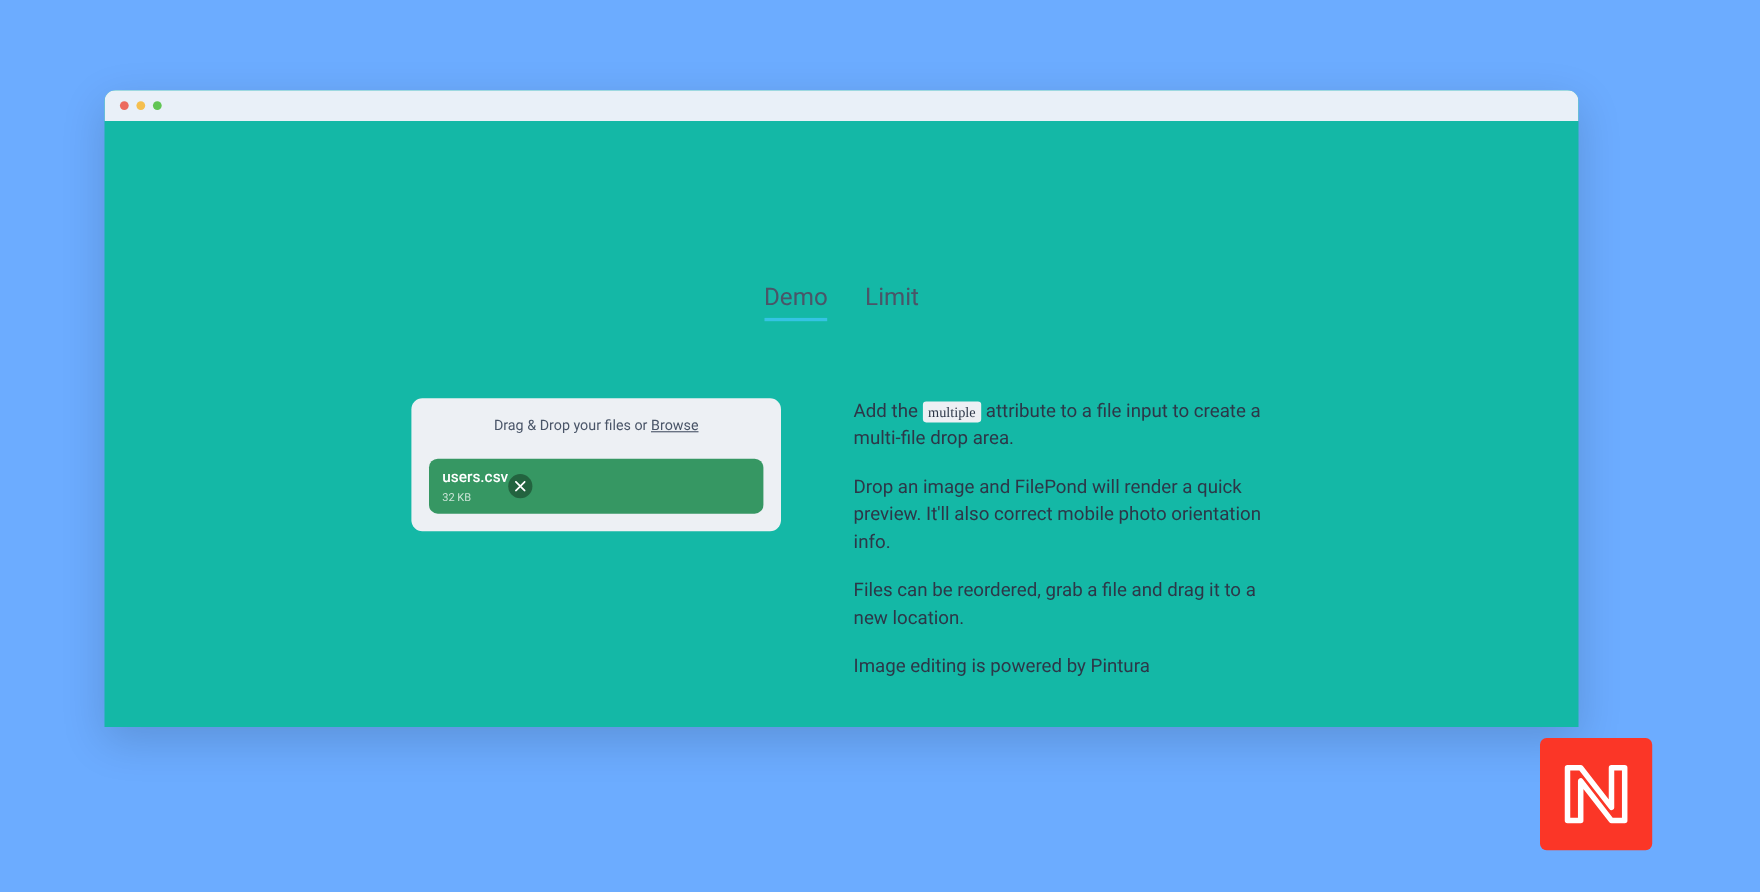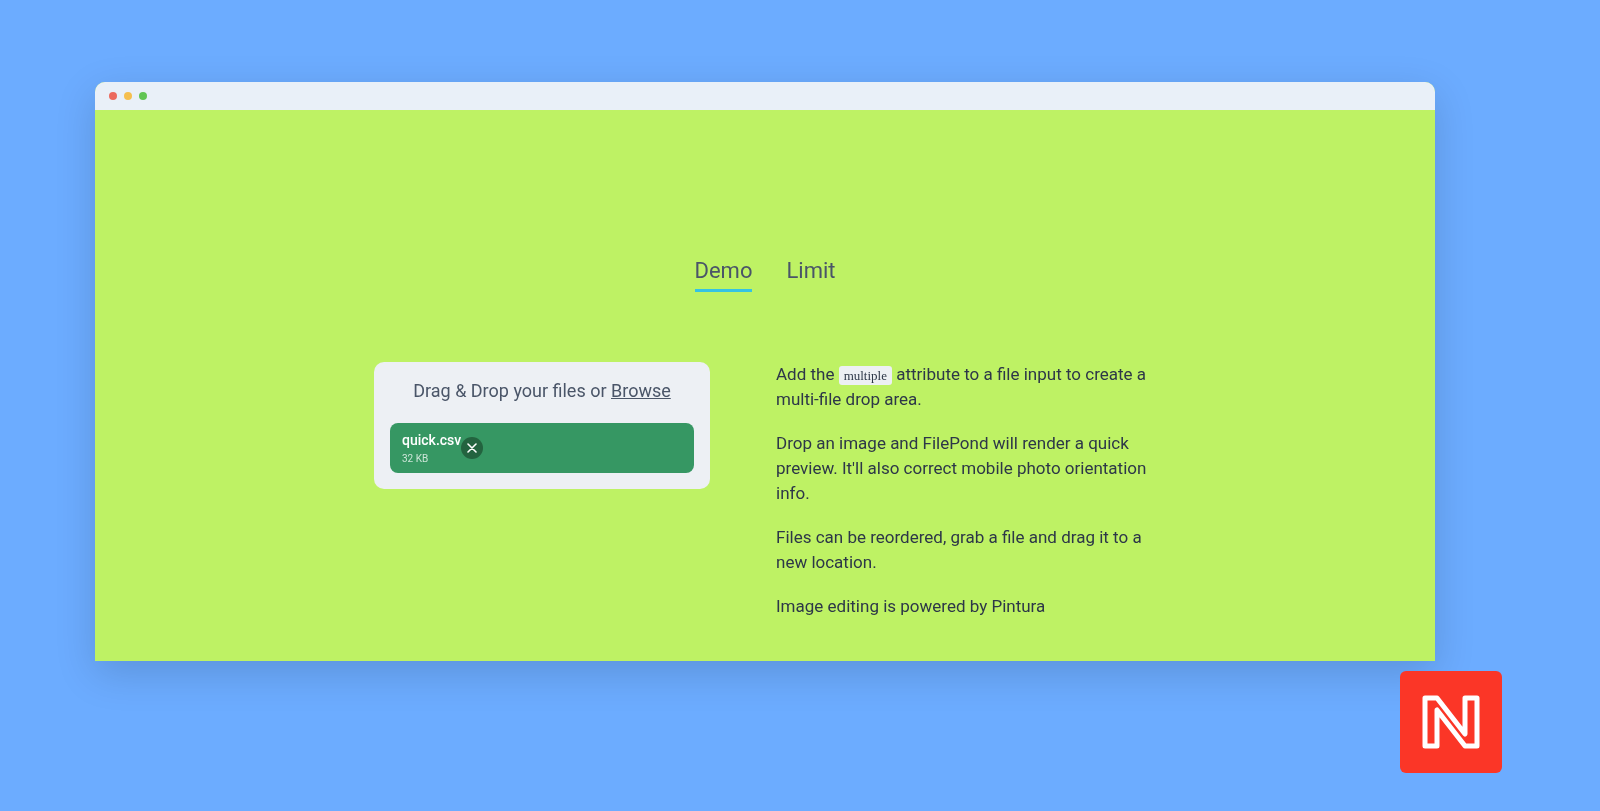--- a/index.html
+++ b/index.html
@@ -10,21 +10,21 @@
     color: #2d3748;
     overflow: hidden;
   }
 
   .browser-window {
     position: absolute;
     left: 95px;
     top: 82px;
     width: 1340px;
     height: 579px;
-    background: #bef264;
+    background: #14b8a6;
     border-radius: 10px 10px 0 0;
     box-shadow: 0 12px 40px rgba(0,0,0,0.15);
     overflow: hidden;
   }
 
   .titlebar {
     height: 28px;
     background: #e9f0f8;
     display: flex;
     align-items: center;
@@ -61,21 +61,21 @@
 
   
   .dropzone {
     width: 336px;
     background: #edf0f4;
     border-radius: 10px;
     padding: 18px 16px 16px;
   }
   .drop-label {
     text-align: center;
-    font-size: 18px;
+    font-size: 13px;
     color: #4a5568;
     margin-bottom: 22px;
   }
   .drop-label .browse {
     text-decoration: underline;
     cursor: pointer;
   }
 
   .file-item {
     background: #369763;
@@ -147,21 +147,21 @@
 
     <div class="two-col">
 
       <div class="dropzone">
         <div class="drop-label">
           <span>Drag &amp; Drop your files or </span><span class="browse">Browse</span>
         </div>
 
         <div class="file-item">
           <div class="file-left">
-            <div class="file-name">quick.csv</div>
+            <div class="file-name">users.csv</div>
             <div class="file-size">32 KB</div>
           </div>
           <div class="file-remove">
             <svg viewBox="0 0 10 10">
               <path d="M1 1 L9 9 M9 1 L1 9" stroke="#ffffff" stroke-width="1.6" stroke-linecap="round"></path>
             </svg>
           </div>
         </div>
       </div>
 

